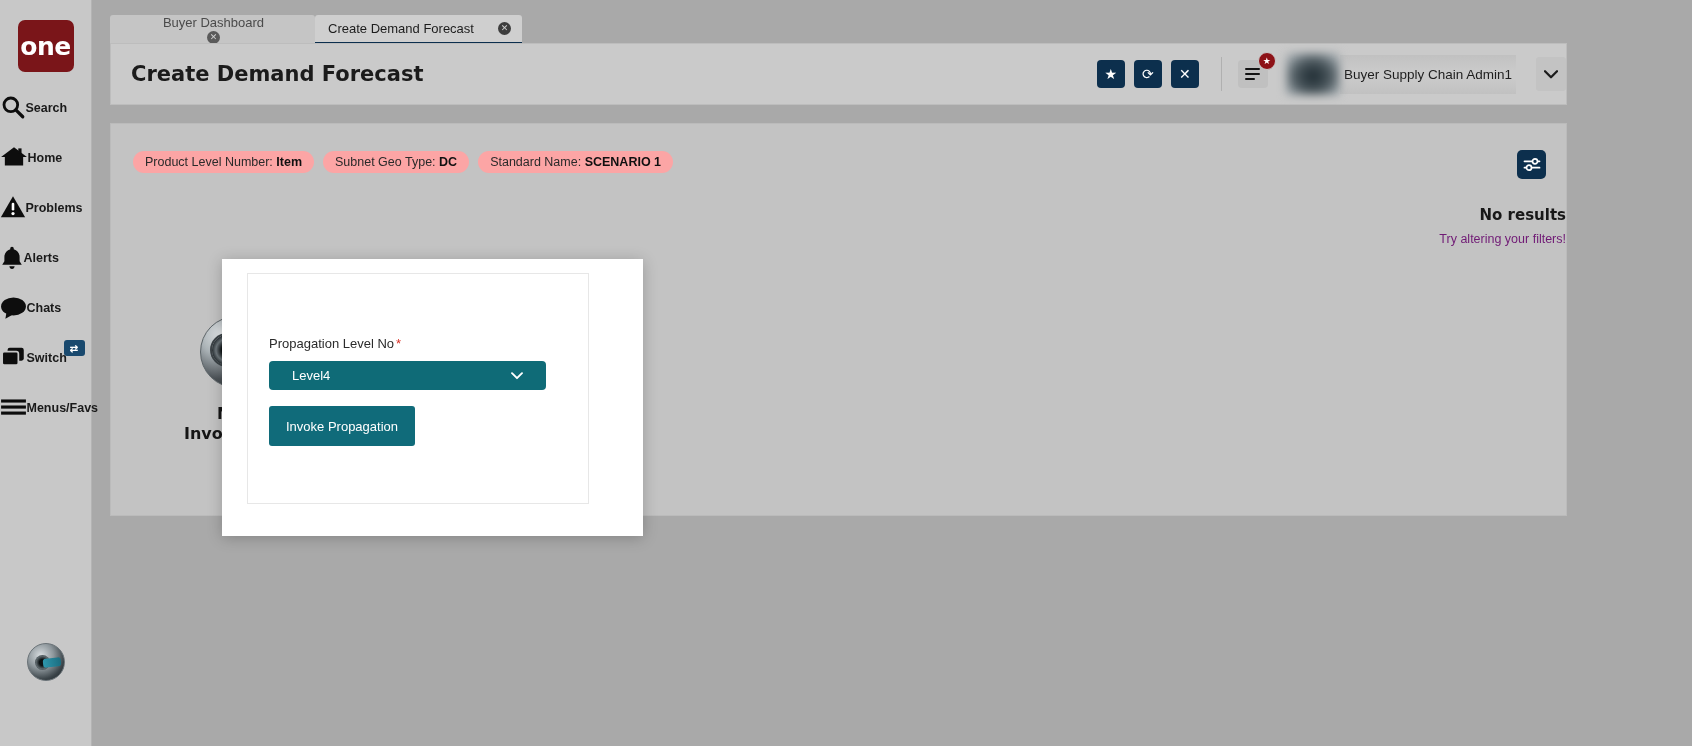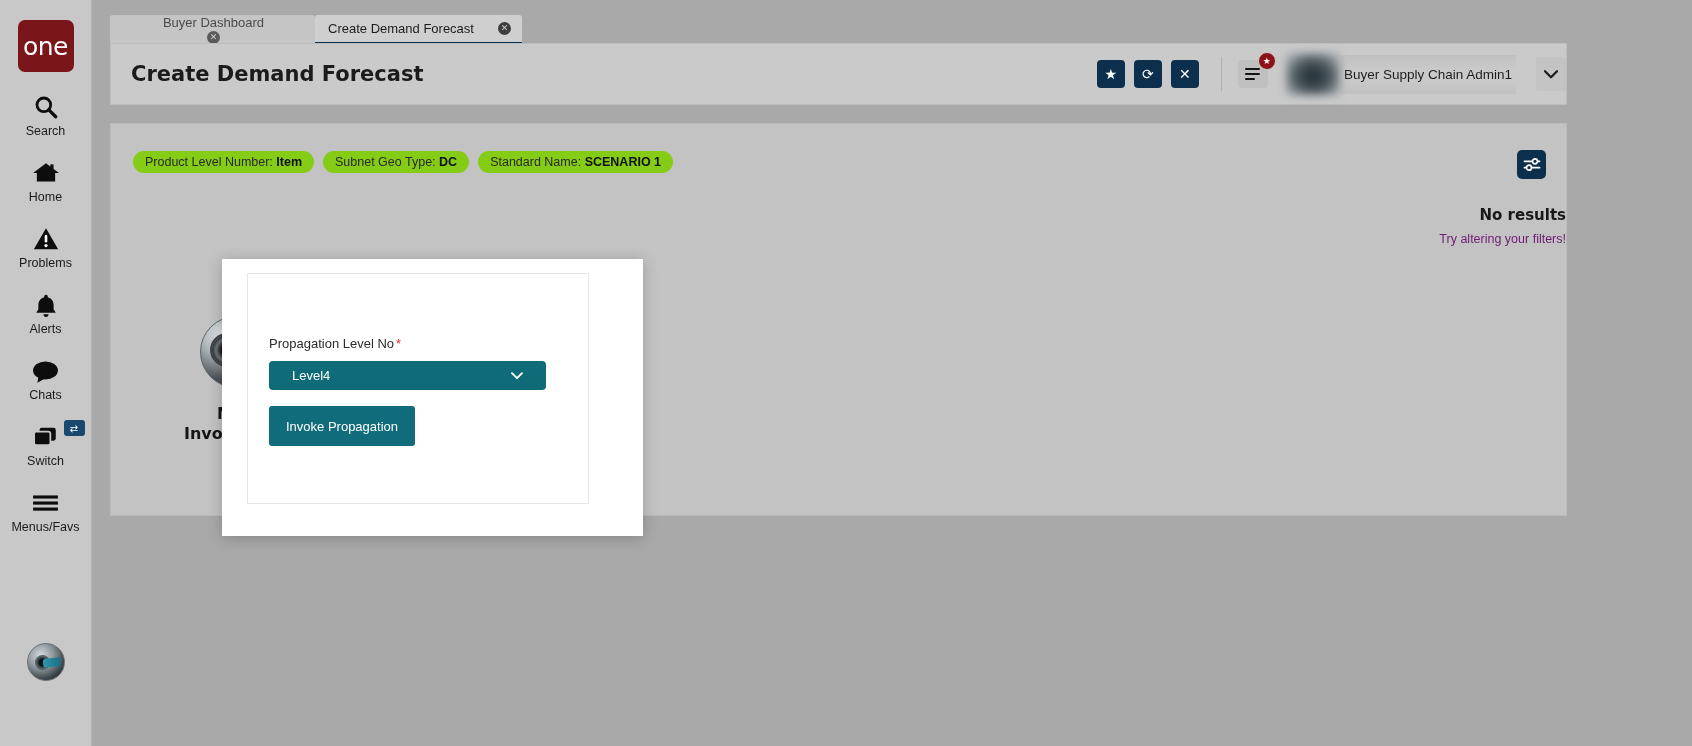--- a/index.html
+++ b/index.html
@@ -12,31 +12,32 @@
   body { position: relative; }
 
   
   .sidebar {
     position: absolute; left: 0; top: 0;
     width: 92px; height: 746px;
     background: #c8c8c8;
     display: flex; flex-direction: column; align-items: center;
     border-right: 1px solid #b4b4b4;
     z-index: 5;
+    font-weight: bold;
   }
   .logo {
     width: 56px; height: 52px; margin-top: 20px;
     background: #7a1519; border-radius: 7px;
     display: flex; align-items: center; justify-content: center;
     color: #ffffff; font-size: 25px; letter-spacing: -0.5px;
     font-family: "DejaVu Sans", sans-serif;
   }
   .nav-item {
     width: 92px; margin-top: 20px;
-    display: flex; flex-direction: column; align-items: center;
+    display: flex; align-items: center;
     cursor: pointer; position: relative;
   }
   .nav-item .ico { height: 30px; display: flex; align-items: center; justify-content: center; }
   .nav-item .lbl { font-size: 12.5px; color: #1a1a1a; margin-top: 2px; line-height: 14px; text-align: center; }
   .nav-badge {
     position: absolute; right: 7px; top: -2px;
     background: #19496e; border-radius: 3px;
     width: 21px; height: 16px;
     display: flex; align-items: center; justify-content: center;
     color: #fff; font-size: 10px;
@@ -135,21 +136,21 @@
   }
 
   
   .content-panel {
     position: absolute; left: 110px; top: 123px;
     width: 1457px; height: 393px;
     background: #c3c3c3; border: 1px solid #bbbbbb;
   }
   .chips { position: absolute; left: 22px; top: 27px; display: flex; gap: 9px; }
   .chip {
-    background: #84cc16; border-radius: 11px;
+    background: #fca5a5; border-radius: 11px;
     padding: 4px 12px; font-size: 12.5px; color: #2a2a2a; cursor: pointer;
     white-space: nowrap;
   }
   .chip b { color: #101010; font-weight: bold; }
   .settings-btn {
     position: absolute; right: 20px; top: 26px;
     width: 29px; height: 29px; border-radius: 5px; background: #0c2f4d;
     display: flex; align-items: center; justify-content: center; cursor: pointer;
   }
   .no-results {

